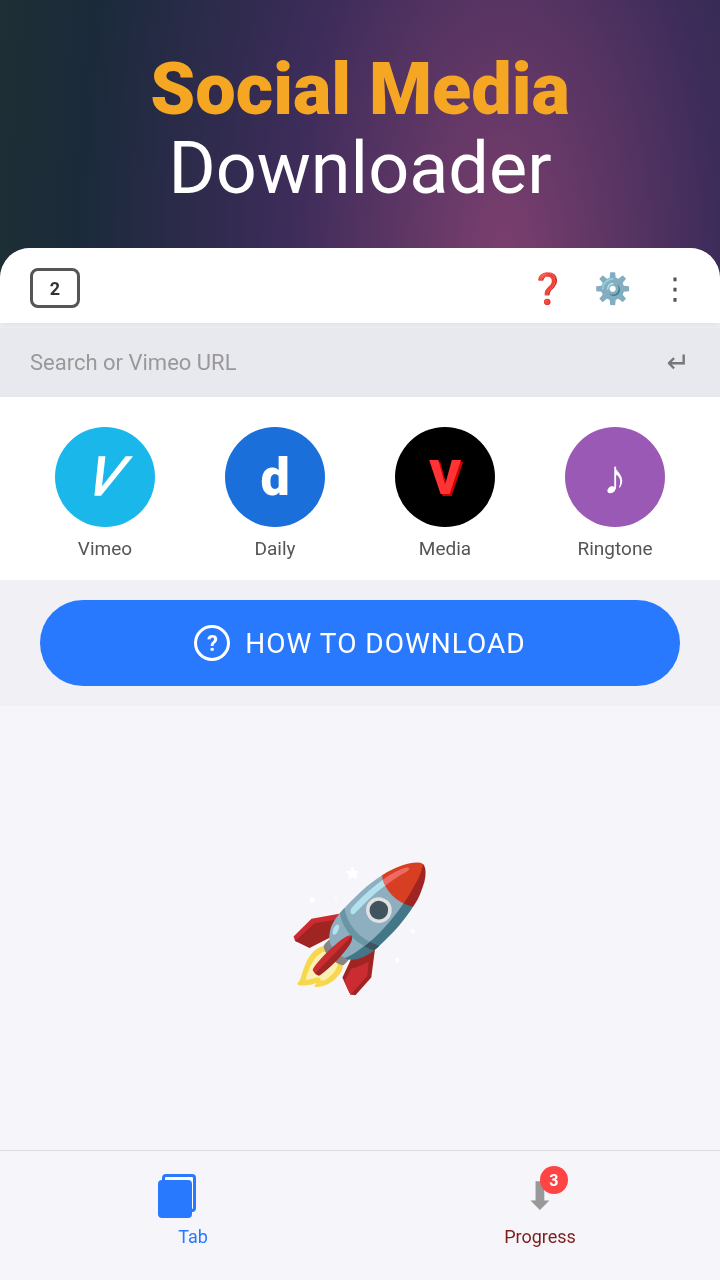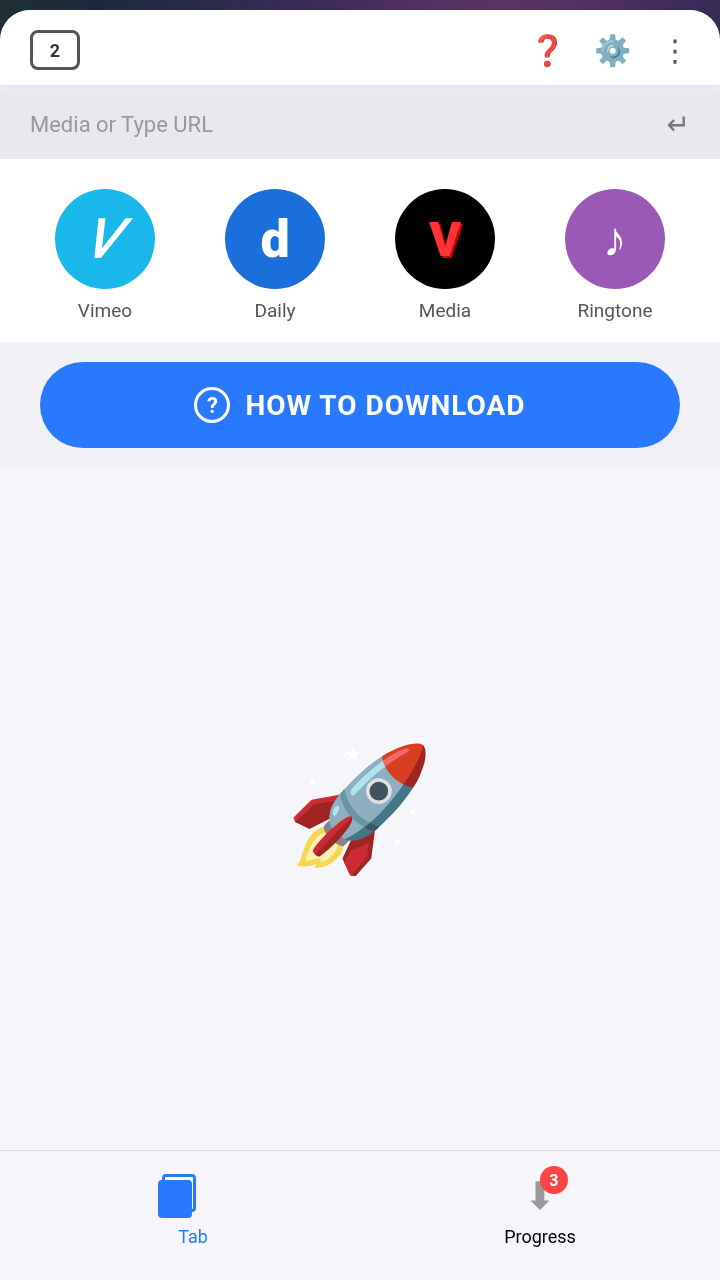--- a/index.html
+++ b/index.html
@@ -177,21 +177,21 @@
       padding: 25px;
       display: flex;
       align-items: center;
       justify-content: center;
       gap: 15px;
       cursor: pointer;
     }
 
     .how-to-btn-text {
       font-size: 28px;
-      font-weight: 700;
+      font-weight: 400;
       color: #ffffff;
       letter-spacing: 1px;
       text-align: center;
     }
 
     .help-circle {
       width: 36px;
       height: 36px;
       border-radius: 50%;
       border: 3px solid #fff;
@@ -243,21 +243,21 @@
       display: flex;
       flex-direction: column;
       align-items: center;
       gap: 8px;
       flex: 1;
       cursor: pointer;
     }
 
     .nav-label {
       font-size: 18px;
-      color: #000000;
+      color: #7f1d1d;
     }
 
     .nav-label-blue {
       color: #2979ff;
       margin-left: 26px;
     }
 
     .badge-wrapper {
       position: relative;
       display: inline-block;
@@ -353,34 +353,38 @@
     }
 
   </style>
 </head>
 <body>
 
 <div class="bg-gradient"></div>
 
 <div class="content">
 
+  <div class="header">
+    <div class="header-title-orange">Social Media</div>
+    <div class="header-title-white">Downloader</div>
+  </div>
 
   <div class="main-card">
 
     <div class="browser-bar">
       <div class="tab-indicator">2</div>
       <div class="browser-icons">
         <span class="icon-btn">❓</span>
         <span class="icon-btn">⚙️</span>
         <span class="icon-btn">⋮</span>
       </div>
     </div>
 
     <div class="search-bar">
-      <span class="search-input-area">Media or Type URL</span>
+      <span class="search-input-area">Search or Vimeo URL</span>
       <span class="search-enter">↵</span>
     </div>
 
     <div class="app-icons-row">
 
       <div class="app-icon-item">
         <div class="app-circle circle-vimeo">
           <span class="v-icon">𝑉</span>
         </div>
         <span class="app-label">Vimeo</span>

